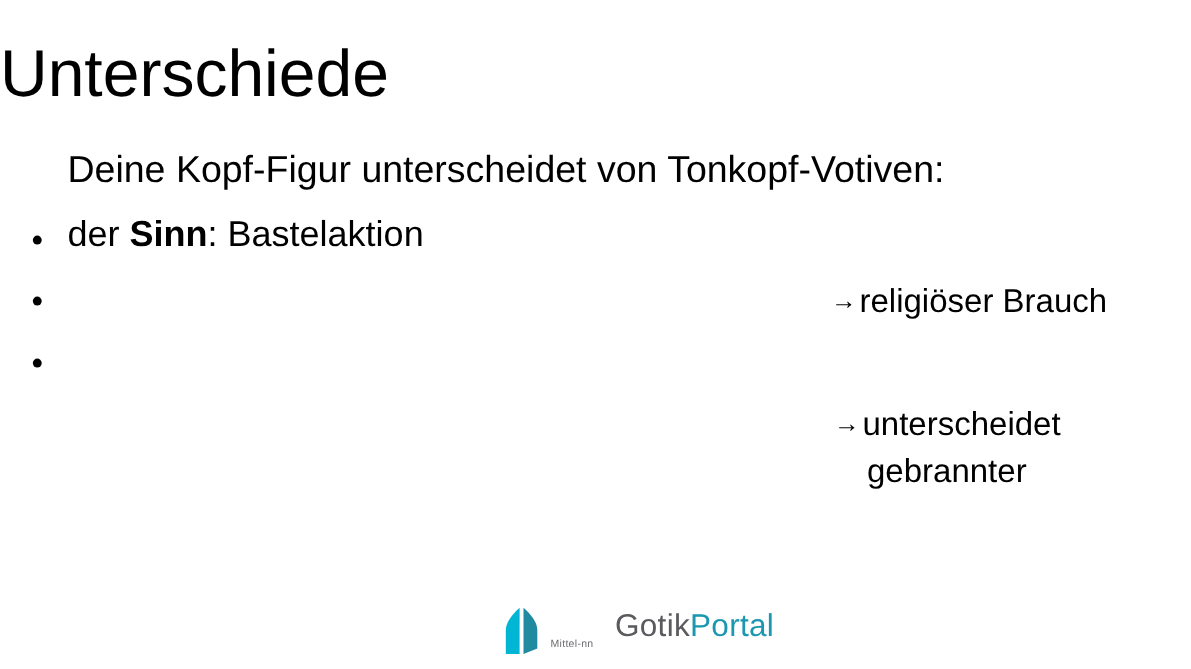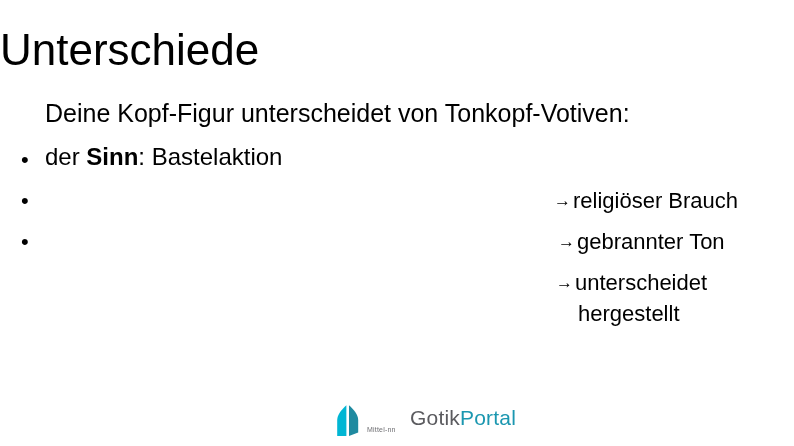--- a/index.html
+++ b/index.html
@@ -161,30 +161,27 @@
       <span class="bullet-text">
         <span>der </span><b>Sinn</b><span>: Bastelaktion</span>
       </span>
       <span class="arrow-cell cell-1">
         <span class="arrow">→</span><span>religiöser Brauch</span>
       </span>
     </div>
 
     <div class="bullet-row">
       <span class="bullet-marker">•</span>
-      <span class="arrow-cell cell-2">
-        <span class="arrow">→</span><span>gebrannter Ton</span>
-      </span>
     </div>
 
     <div class="bullet-row row-last">
       <span class="bullet-marker">•</span>
       <span class="arrow-cell cell-3">
         <span class="arrow">→</span><span>unterscheidet</span>
-        <span class="wrap-line">hergestellt</span>
+        <span class="wrap-line">gebrannter</span>
       </span>
     </div>
 
   </div>
 
   <div class="logo">
     <span class="logo-mark">
       <svg width="24" height="33" viewBox="0 0 24 33" xmlns="http://www.w3.org/2000/svg">
         <path d="M10.4 1.2 C6.0 5.2 1.2 10.5 1.2 16.0 L1.2 32.0 L10.4 32.0 Z" fill="#00b6d4"></path>
         <path d="M13.0 1.2 C17.4 5.2 22.2 10.5 22.2 16.0 L22.2 28.4 L13.0 32.0 Z" fill="#1f8aa0"></path>

